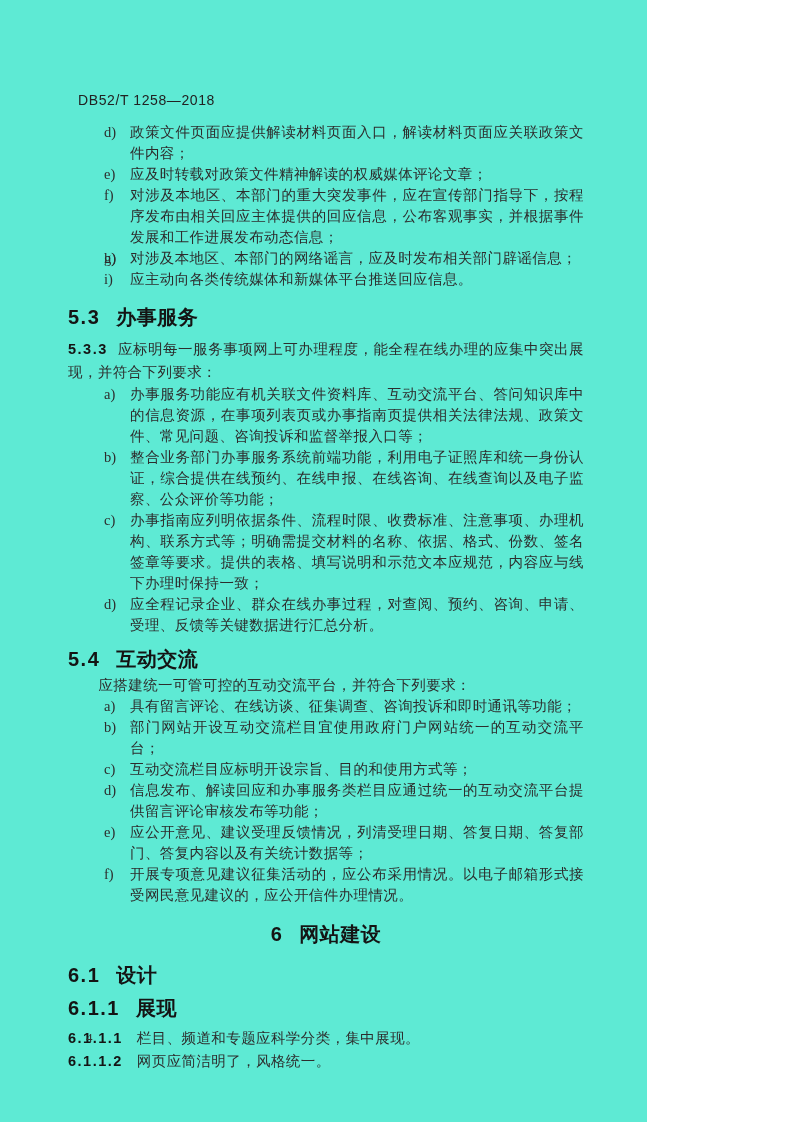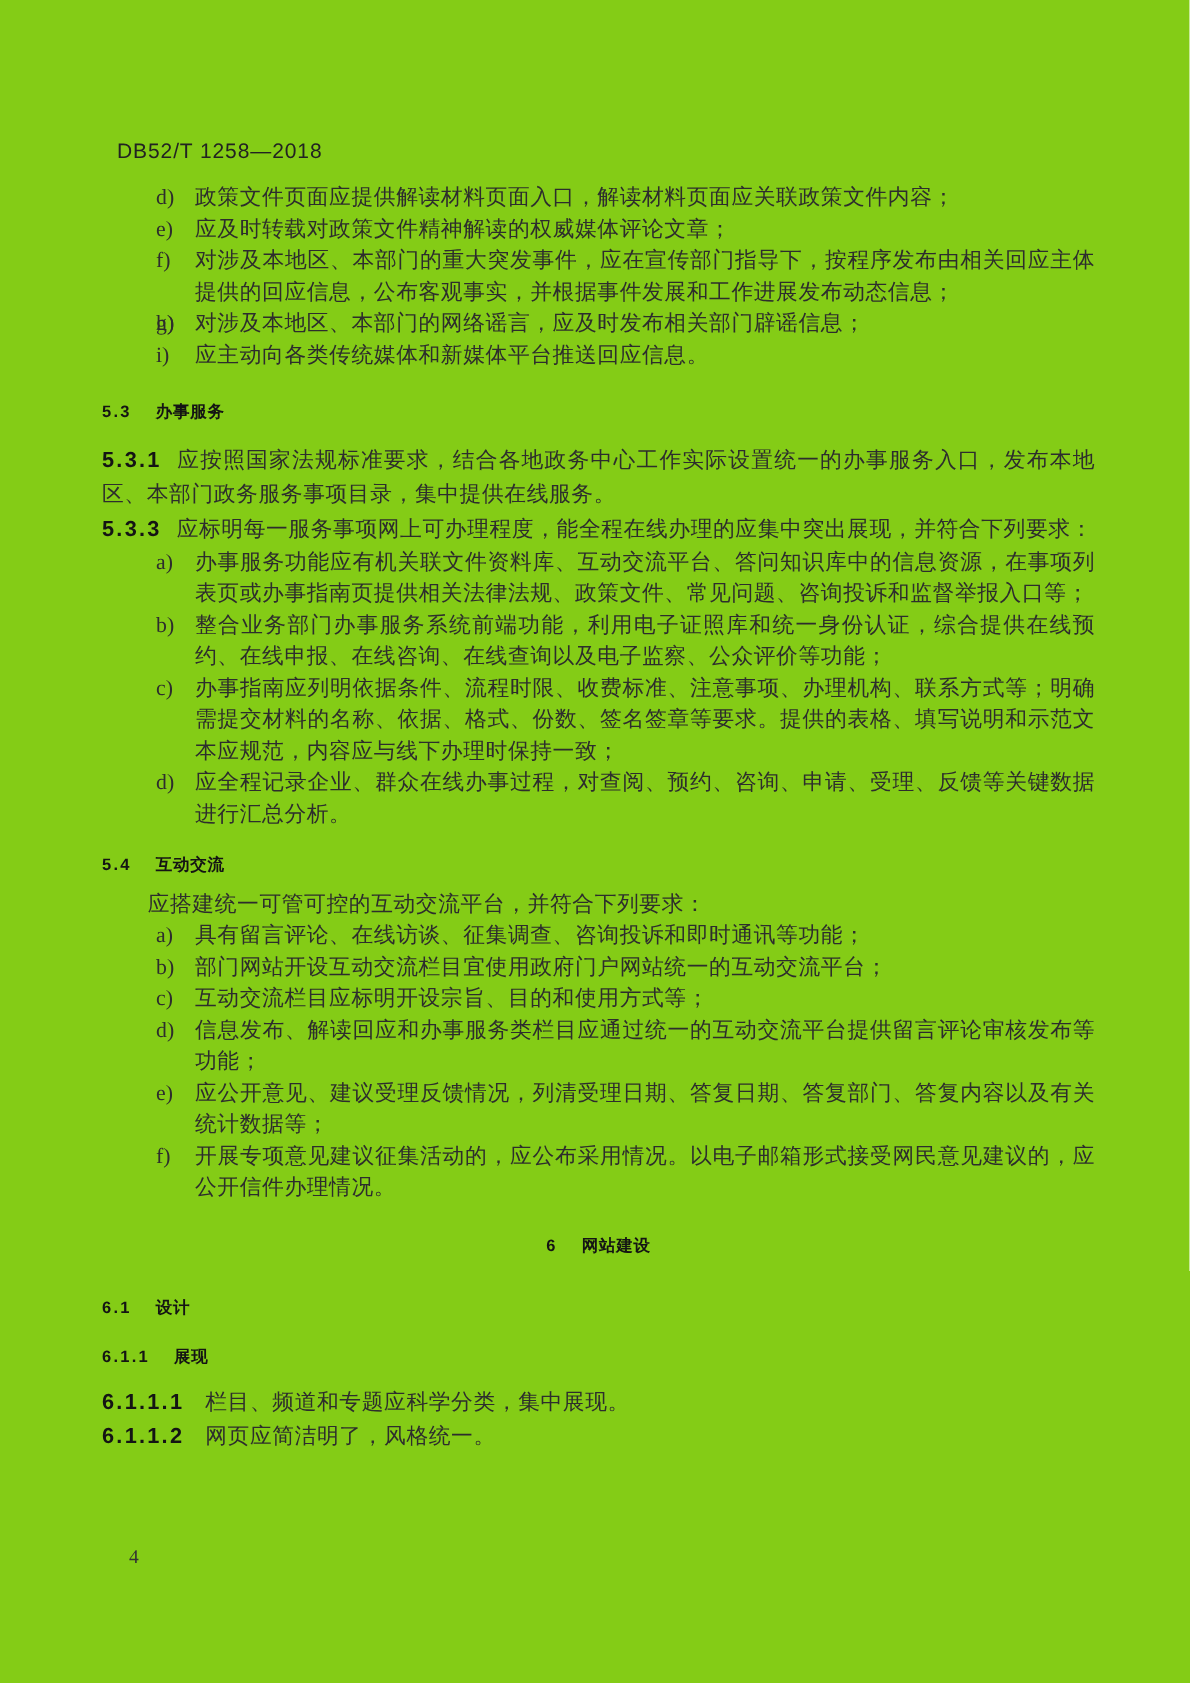--- a/index.html
+++ b/index.html
@@ -2,24 +2,24 @@
 <html><head>
 <meta charset="utf-8">
 <style>
   html, body {
     margin: 0;
     padding: 0;
     background: #ffffff;
   }
   .page {
     position: relative;
-    width: 793px;
+    width: 647px;
     height: 1122px;
     box-sizing: border-box;
-    background: #84cc16;
+    background: #5eead4;
     padding: 92px 63px 0 68px;
     font-family: "Liberation Serif", "DejaVu Serif", serif;
     color: #2d2d2d;
     overflow: hidden;
   }
   .doc-header {
     font-family: "Liberation Sans", "DejaVu Sans", sans-serif;
     font-size: 14px;
     line-height: 16px;
     letter-spacing: 0.6px;
@@ -42,21 +42,21 @@
   }
   .alpha-list .marker {
     position: absolute;
     left: 36px;
     top: 0;
     letter-spacing: 0;
   }
   .sec-head {
     font-family: "Liberation Sans", "DejaVu Sans", sans-serif;
     font-weight: 700;
-    font-size: 11px;
+    font-size: 20px;
     line-height: 22px;
     color: #141414;
     letter-spacing: 0.5px;
     margin: 16px 0 10px 0;
   }
   .sec-head .sec-num {
     margin-right: 16px;
     letter-spacing: 1.5px;
   }
   .hd-53  { margin: 16px 0 10px 0; }
@@ -123,23 +123,20 @@
       <span class="marker">i)</span>
       <span>应主动向各类传统媒体和新媒体平台推送回应信息。</span>
     </li>
   </ol>
 
   <h2 class="sec-head hd-53">
     <span class="sec-num">5.3</span><span class="sec-title">办事服务</span>
   </h2>
 
   <p class="clause">
-    <span class="clause-num">5.3.1</span><span>应按照国家法规标准要求，结合各地政务中心工作实际设置统一的办事服务入口，发布本地区、本部门政务服务事项目录，集中提供在线服务。</span>
-  </p>
-  <p class="clause">
     <span class="clause-num">5.3.3</span><span>应标明每一服务事项网上可办理程度，能全程在线办理的应集中突出展现，并符合下列要求：</span>
   </p>
 
   <ol class="alpha-list tight">
     <li>
       <span class="marker">a)</span>
       <span>办事服务功能应有机关联文件资料库、互动交流平台、答问知识库中的信息资源，在事项列表页或办事指南页提供相关法律法规、政策文件、常见问题、咨询投诉和监督举报入口等；</span>
     </li>
     <li>
       <span class="marker">b)</span>

